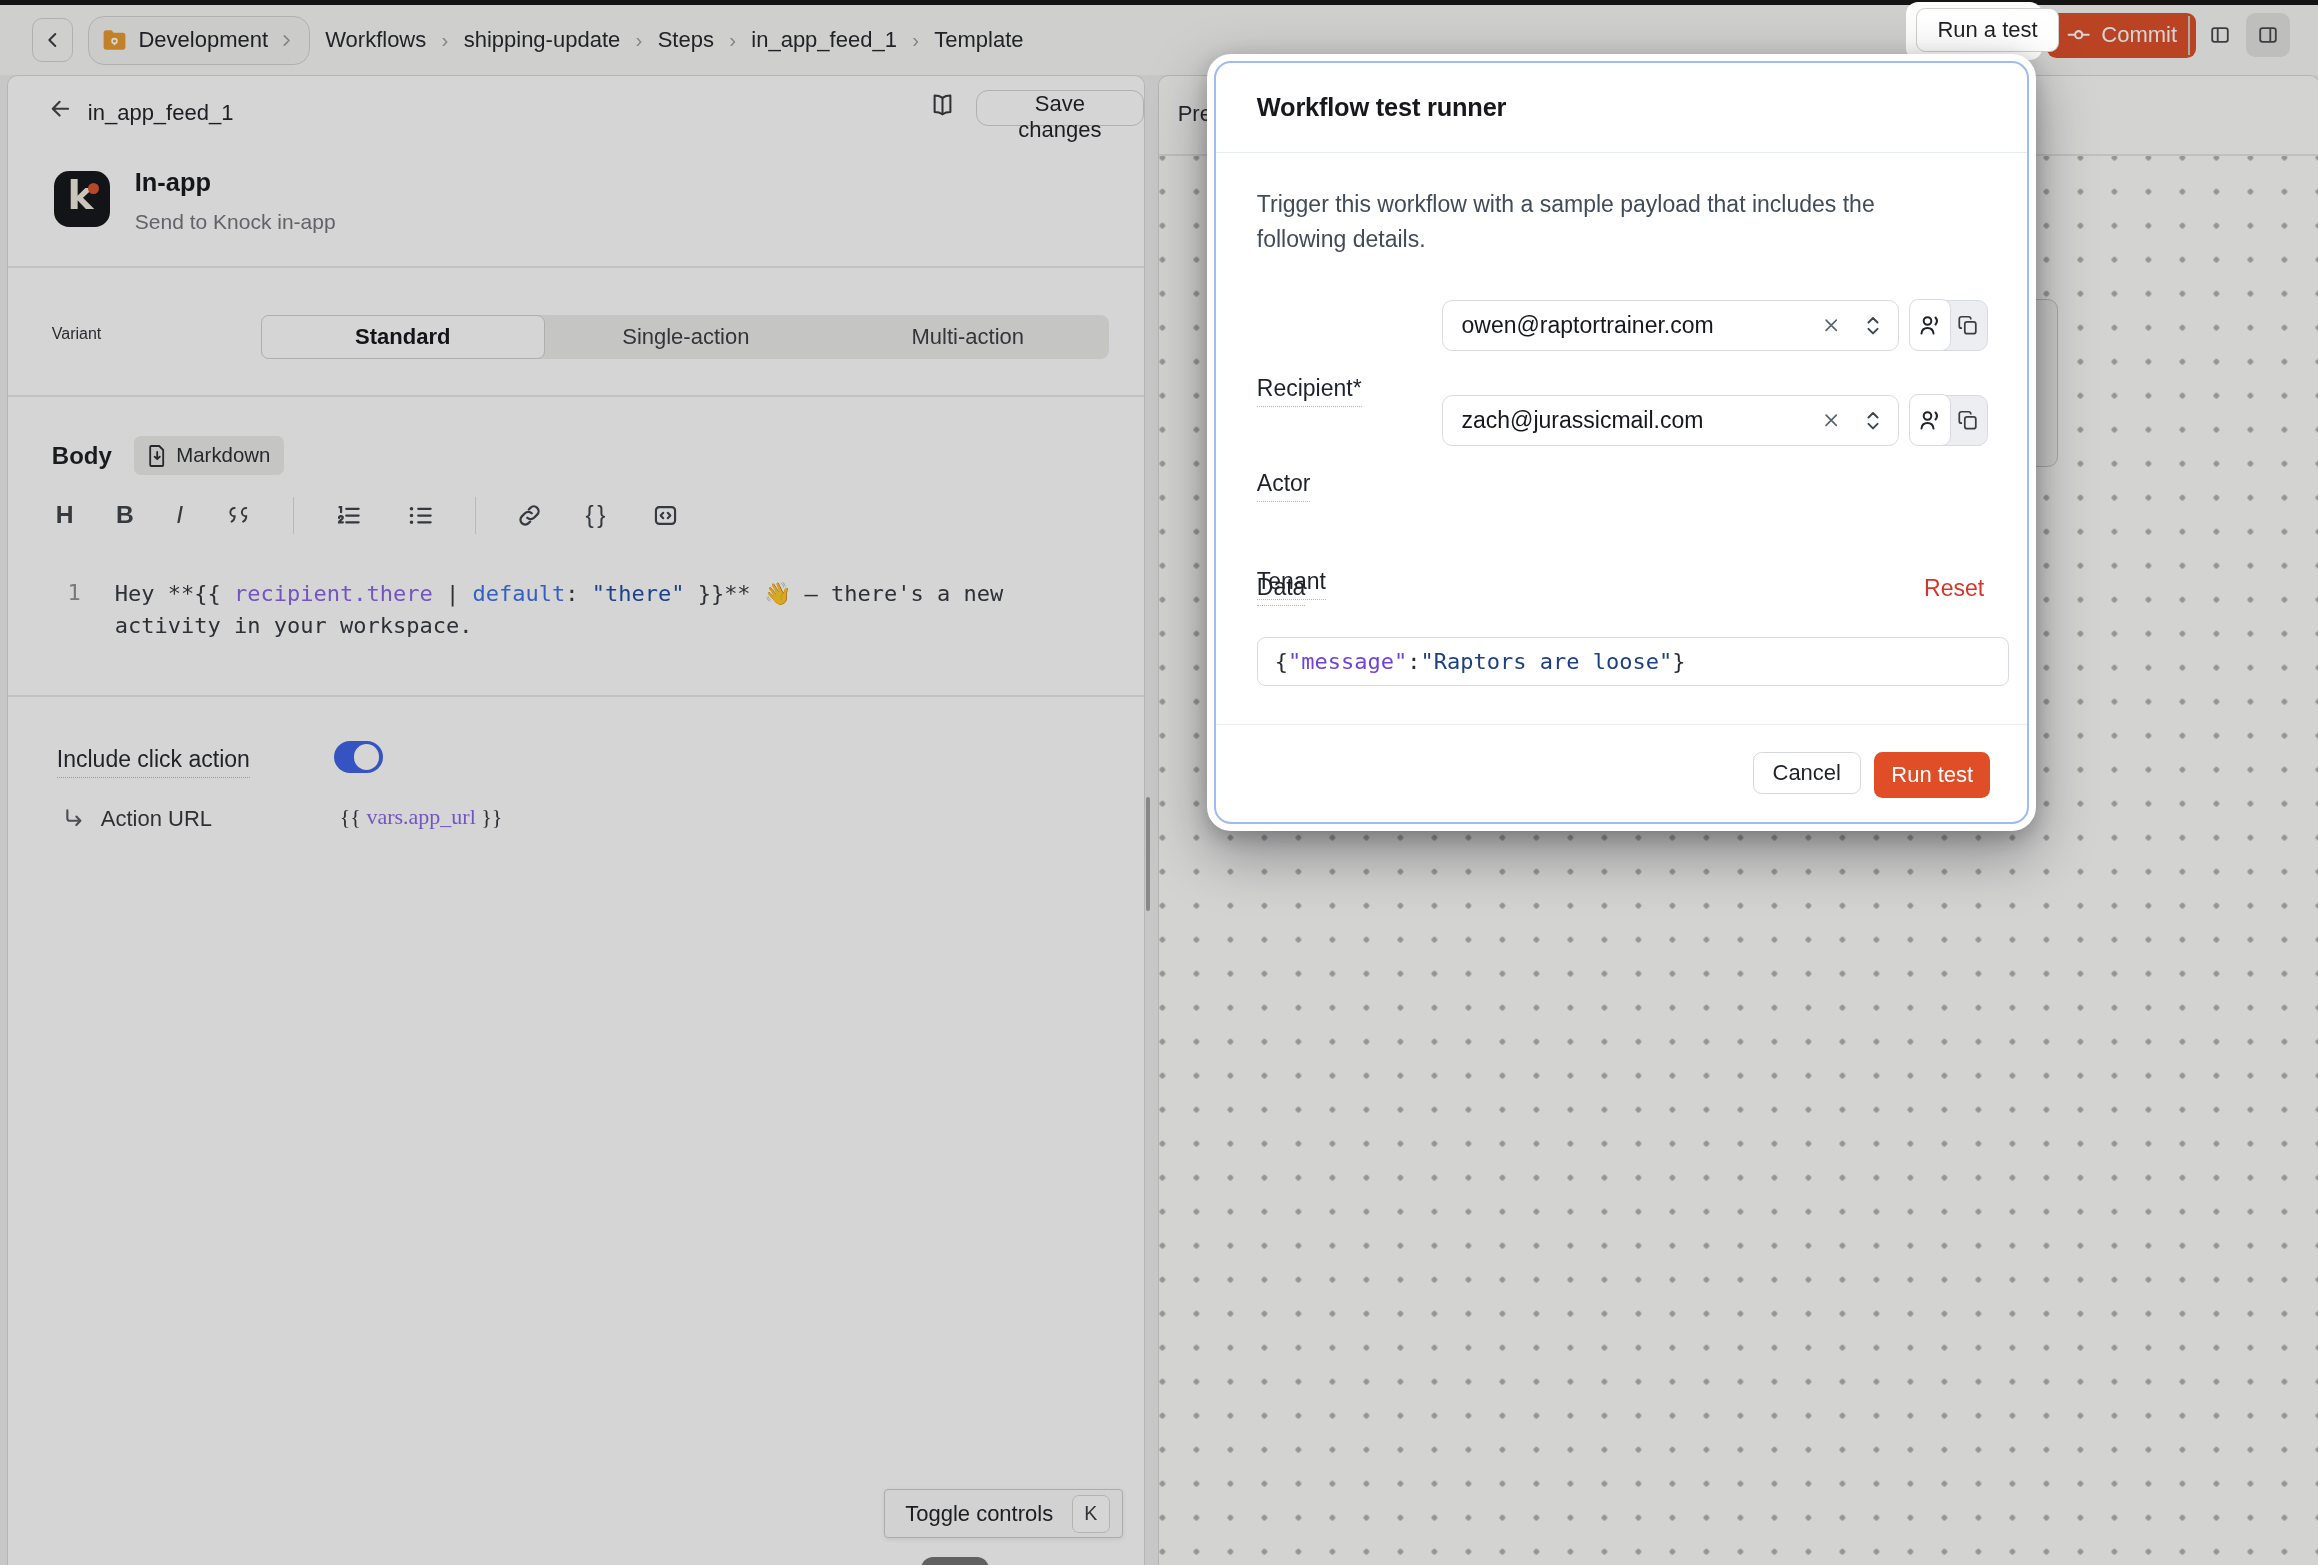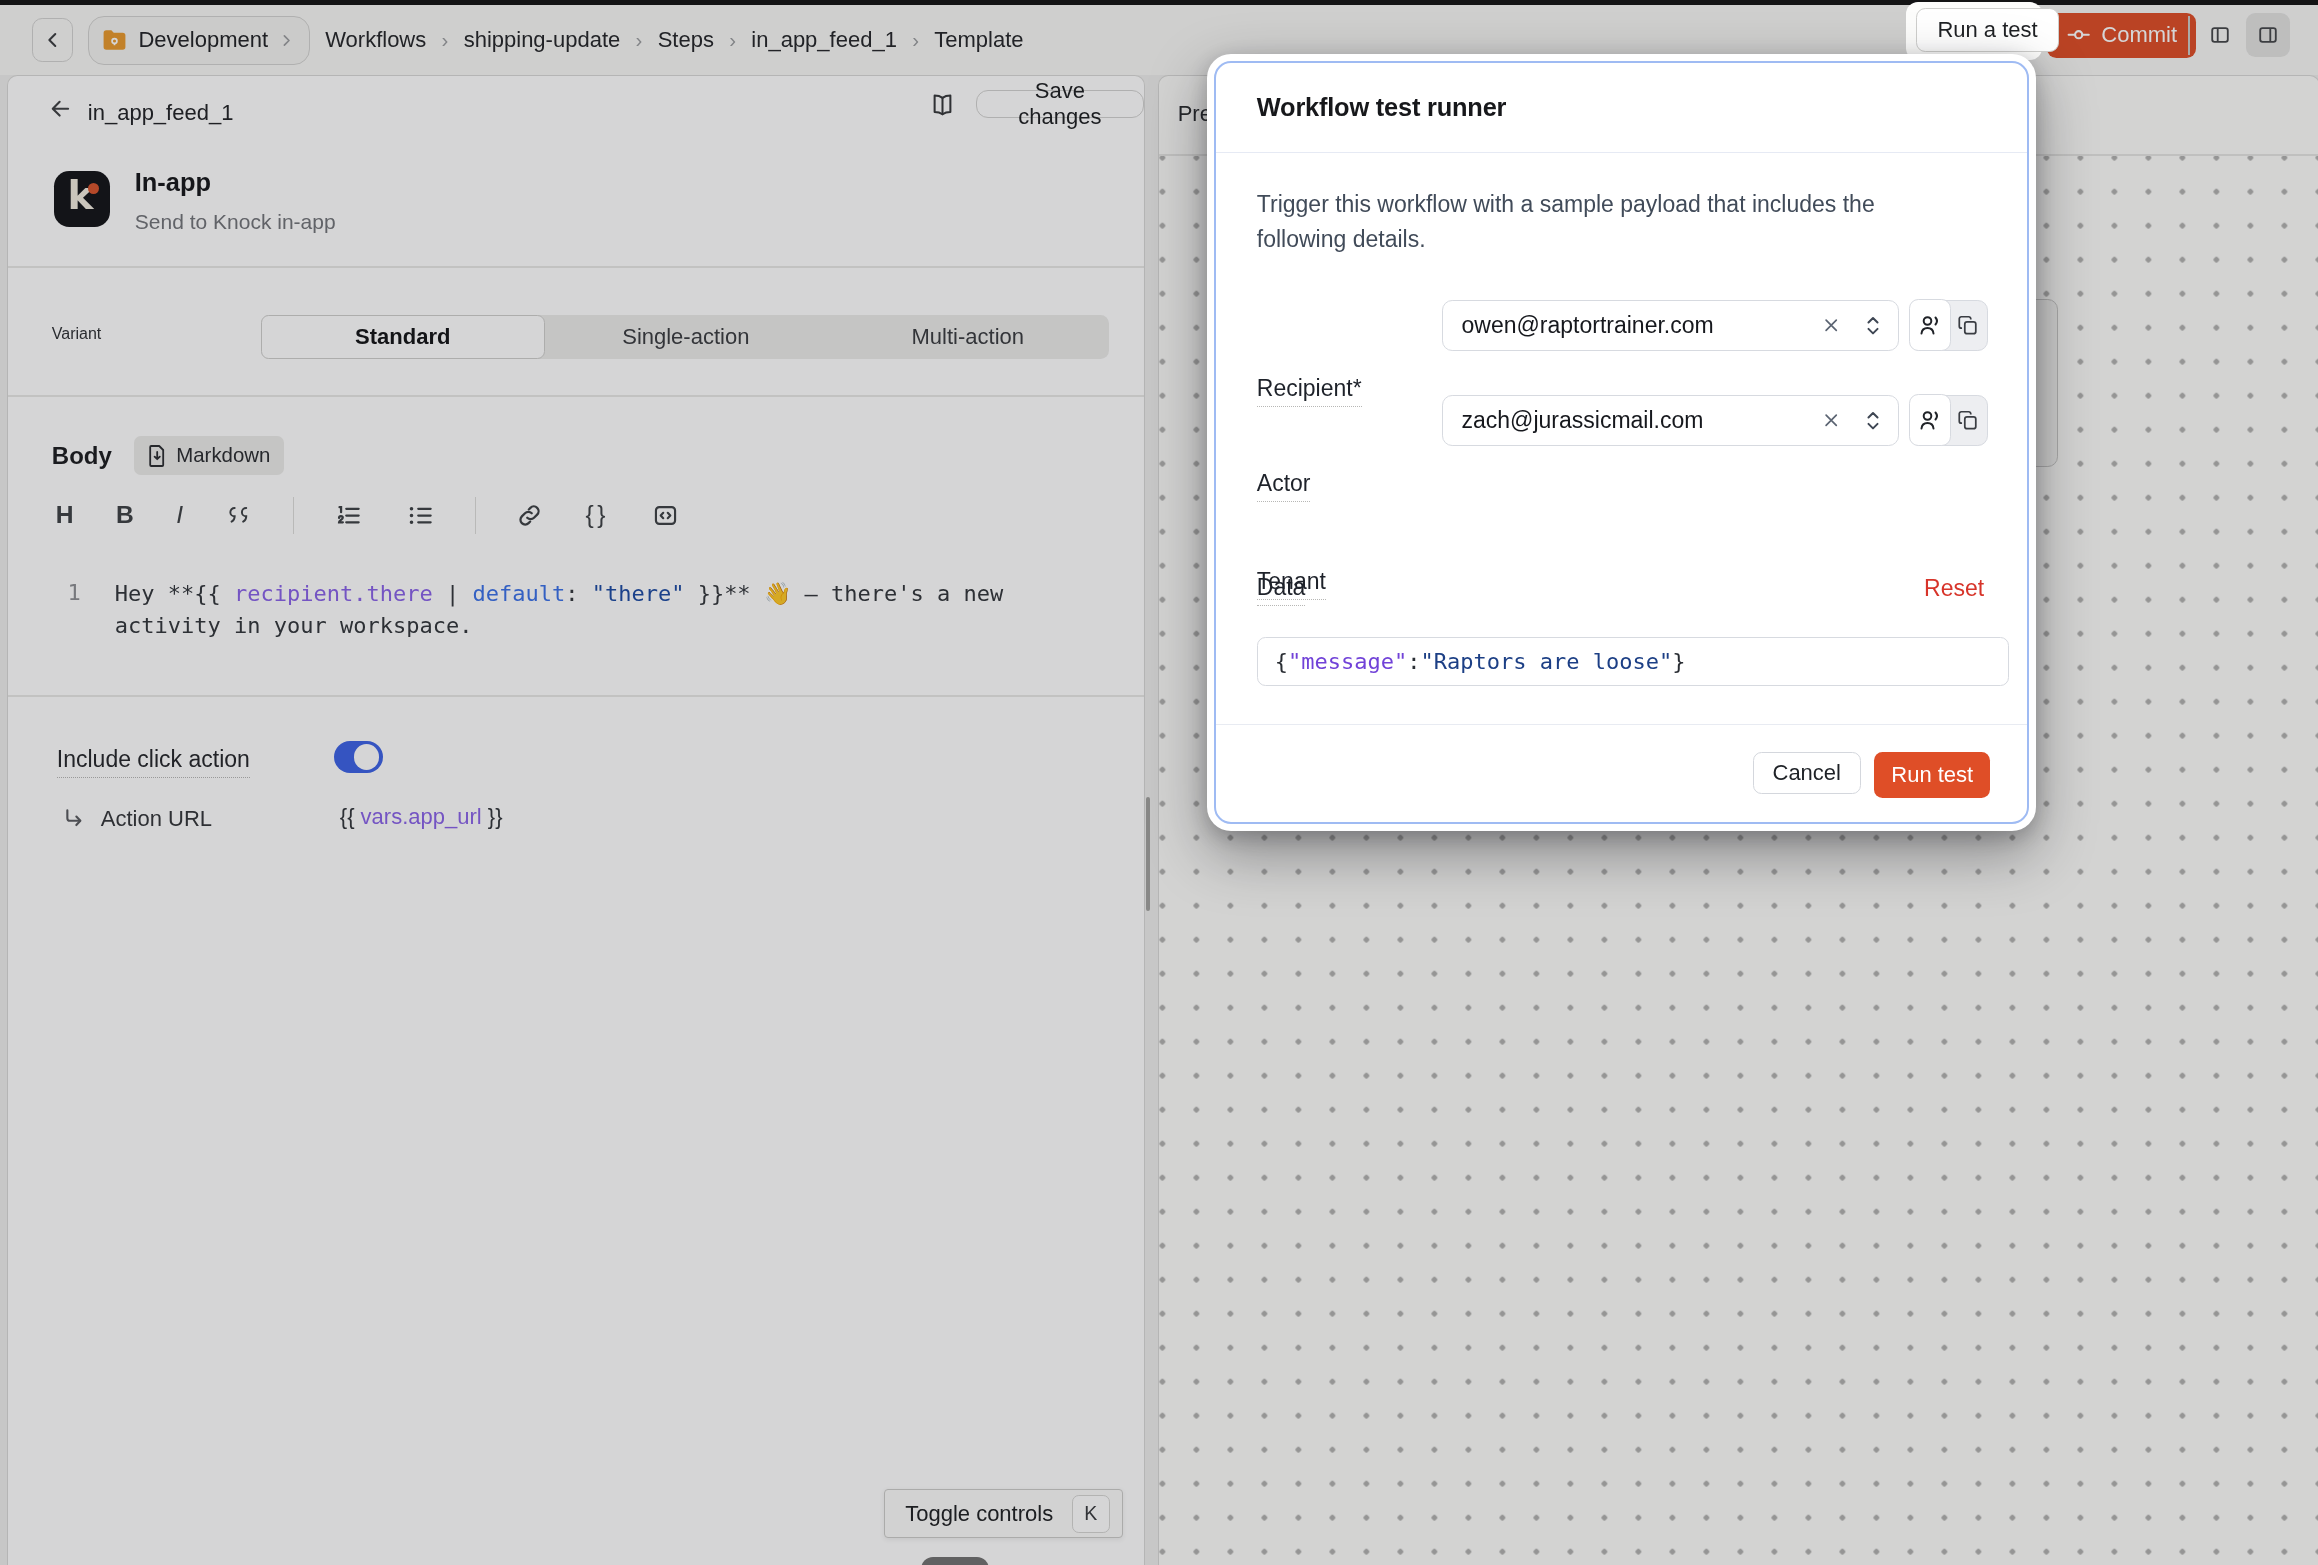--- a/index.html
+++ b/index.html
@@ -28,23 +28,23 @@
   .vdiv{position:absolute;left:2188px;top:11px;width:1.7px;height:39px;background:#CBCBC9}
   .pbtn{position:absolute;top:7.6px;width:44px;height:44px;border-radius:9.3px;display:flex;align-items:center;
         justify-content:center;color:#46484B;background:transparent;border:none}
   .pbtn.active{background:#E3E3E1}
   
   .editor{position:absolute;left:6.8px;top:75px;width:1136px;height:1491px;background:#FFFFFF;
           border:0.8px solid #D9D9D7;border-bottom:none;border-radius:10.2px 10.2px 0 0;z-index:1}
   .ed-abs{position:absolute}
   .hr{position:absolute;left:0;right:0;height:1.7px;background:#E8E8E6}
   .iconbtn{display:flex;align-items:center;justify-content:center;background:transparent;border:none;color:#36383B}
-  .savebtn{position:absolute;left:968px;top:13.6px;height:28px;padding:0 17px;background:#FFFFFF;
+  .savebtn{position:absolute;left:968px;top:13.6px;height:36px;padding:0 17px;background:#FFFFFF;
            border:1.7px solid #D3D3D1;border-radius:12px;font-size:22px;font-weight:500;color:#1E2023;
-           display:flex;align-items:center}
+           display:flex;}
   .klogo{position:absolute;left:46px;top:95px;width:56px;height:56px;background:#141519;border-radius:15.3px}
   .klogo .k{position:absolute;left:13.6px;top:1.7px;font-size:39px;font-weight:700;color:#F2ECDF;font-family:"DejaVu Sans",sans-serif}
   .klogo .dot{position:absolute;left:34px;top:12px;width:11px;height:11px;border-radius:50%;background:#D8552E}
   .chname{position:absolute;left:127px;top:92px;font-size:25.4px;font-weight:600;color:#17181B}
   .chdesc{position:absolute;left:127px;top:134px;font-size:21px;color:#73757A}
   .seclabel{font-size:16px;color:#303236}
   .segwrap{position:absolute;left:253px;top:239px;width:848px;height:44px;background:#ECECEA;border-radius:8.5px;
            display:flex;align-items:stretch;padding:0}
   .segitem{flex:1;display:flex;align-items:center;justify-content:center;font-size:22px;color:#3B3D41;cursor:default}
   .segitem.selected{background:#FFFFFF;border:1.7px solid #CFCFCD;border-radius:7.6px;font-weight:600;color:#141518}
@@ -59,21 +59,21 @@
   .code{position:absolute;left:107px;top:502px;width:924px;font-family:"DejaVu Sans Mono",monospace;
         font-size:22px;line-height:32px;white-space:normal;word-break:normal}
   .t-d{color:#33373C}.t-p{color:#8A63E8}.t-b{color:#3B71E8}.t-s{color:#1E4CA3}
   .hint{border-bottom:1.7px dotted #B7B7B5;padding-bottom:5.1px}
   .clicklabel{position:absolute;left:49px;top:670px;font-size:23px;font-weight:500;color:#26282C}
   .toggle{position:absolute;left:326px;top:665px;width:49px;height:32px;border-radius:16px;background:#3D63E6;border:none}
   .toggle .knob{position:absolute;right:3.4px;top:3.4px;width:25.4px;height:25.4px;border-radius:50%;background:#FFF}
   .aurow{position:absolute;left:0;top:728px;width:100%;height:34px}
   .au-ic{position:absolute;left:53px;top:1.7px;color:#5A5C60}
   .au-lb{position:absolute;left:93px;top:1.7px;font-size:22px;color:#35373B}
-  .au-val{position:absolute;left:332px;top:0;font-family:Liberation Sans, sans-serif;font-size:22px}
+  .au-val{position:absolute;left:332px;top:0;font-family:Liberation Serif, serif;font-size:22px}
   .togglectl{position:absolute;left:876px;top:1413px;height:49px;padding:0 12px 0 20.4px;background:#FCFCFA;
              border:1.7px solid #CCCCCA;border-radius:4px;display:flex;align-items:center;gap:18.7px;
              font-size:22px;color:#202225;box-shadow:0 1.7px 5.1px rgba(0,0,0,.07)}
   .kbd{min-width:36px;height:36px;border:1.7px solid #D6D6D4;border-radius:6.8px;display:flex;align-items:center;
        justify-content:center;font-size:19.5px;color:#3A3C40;background:#FFF}
   .darkpeek{position:absolute;left:921px;top:1557px;width:68px;height:25.4px;background:#737373;border-radius:12px;z-index:1}
   .scrollthumb{position:absolute;left:1146px;top:797px;width:4.2px;height:114px;background:#A2A2A0;border-radius:2.5px;z-index:1}
   
   .preview{position:absolute;left:1158px;top:75px;width:1160px;height:1491px;background:#FDFDFB;
            border:0.8px solid #D9D9D7;border-bottom:none;border-radius:10.2px 10.2px 0 0;z-index:0;overflow:hidden}

